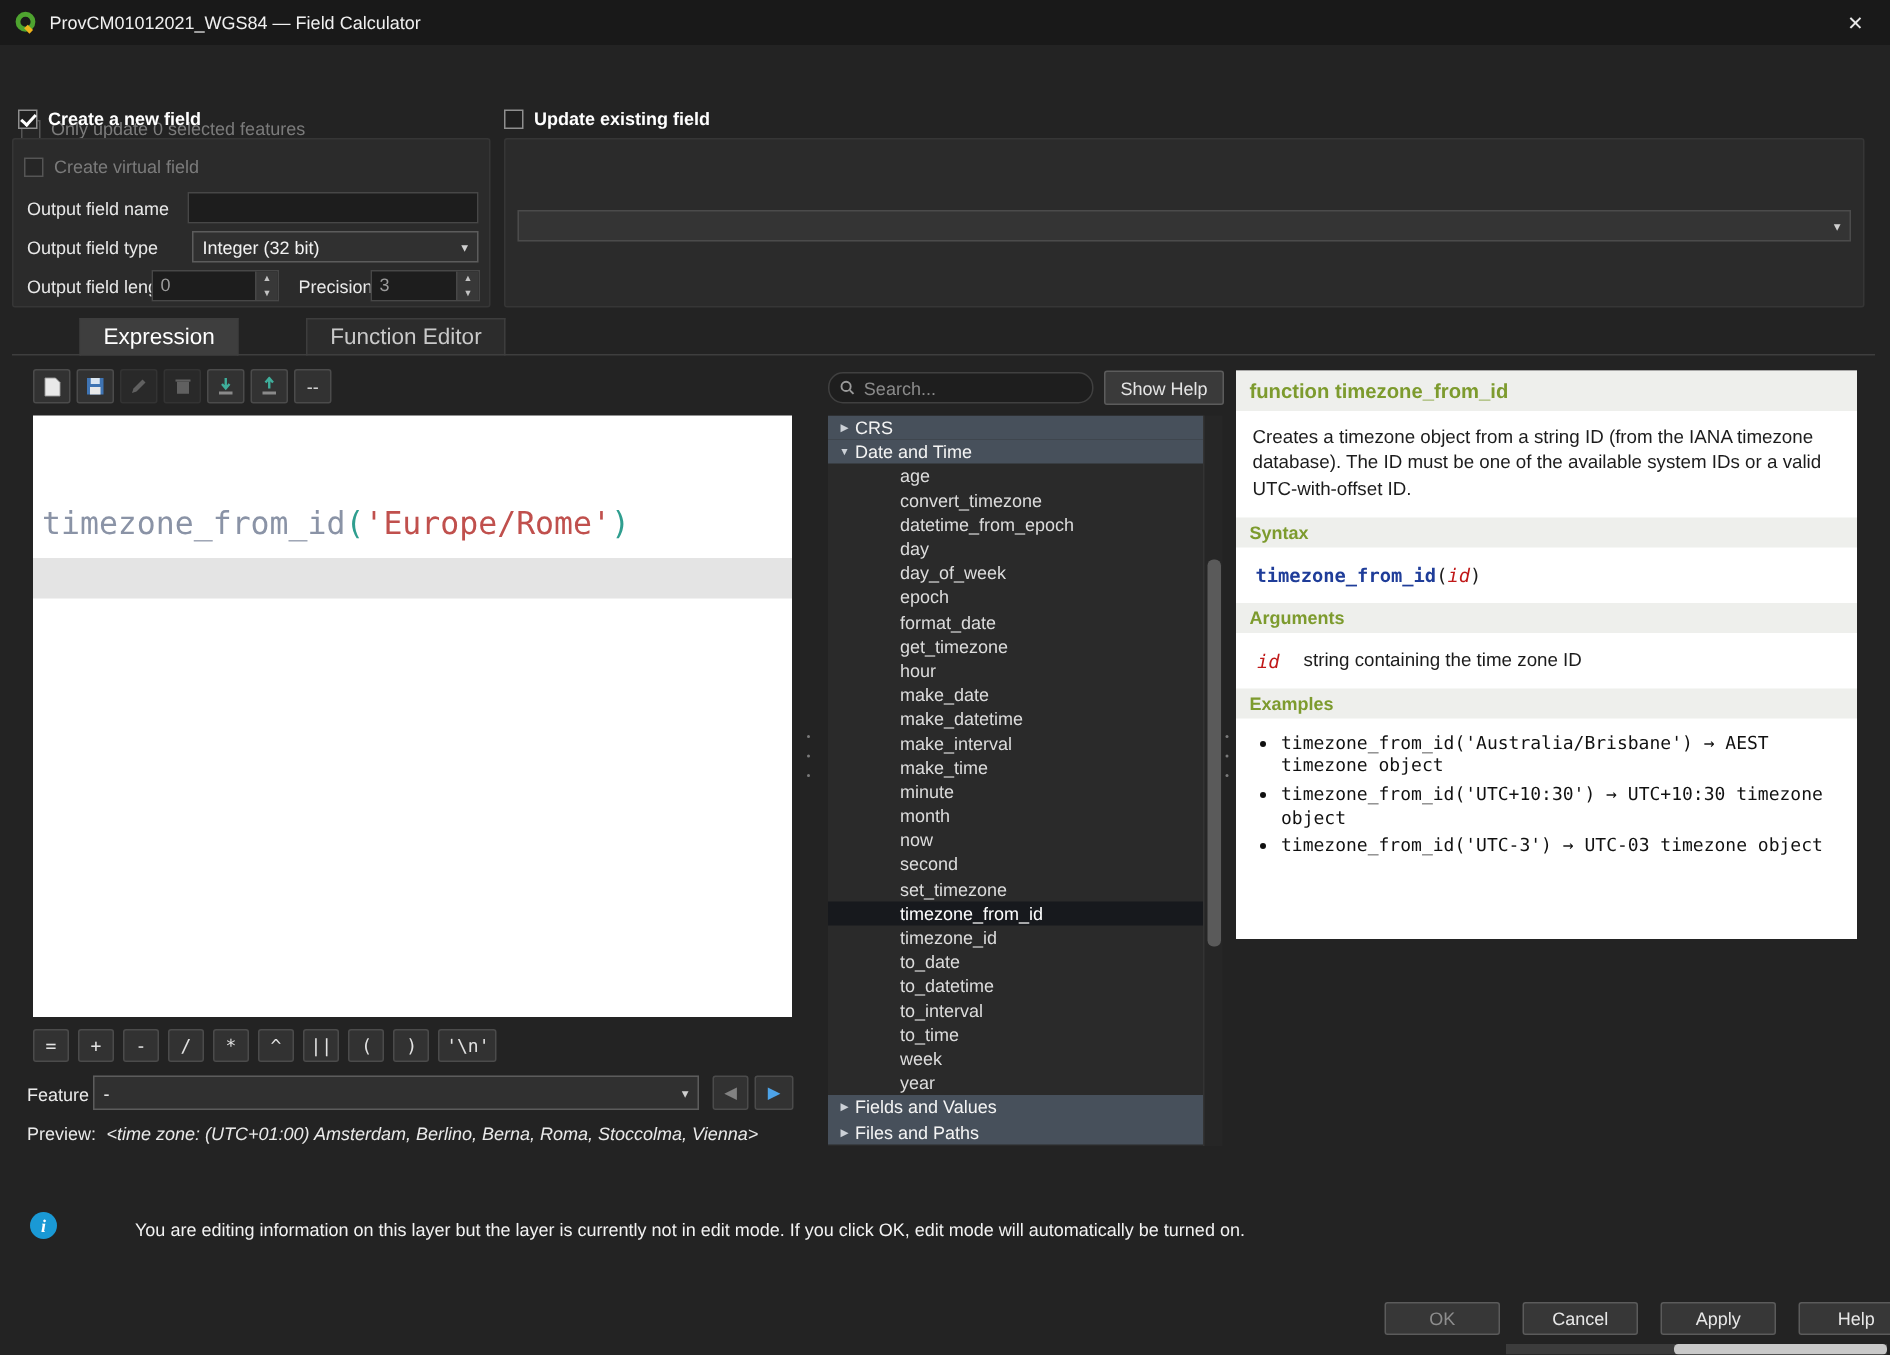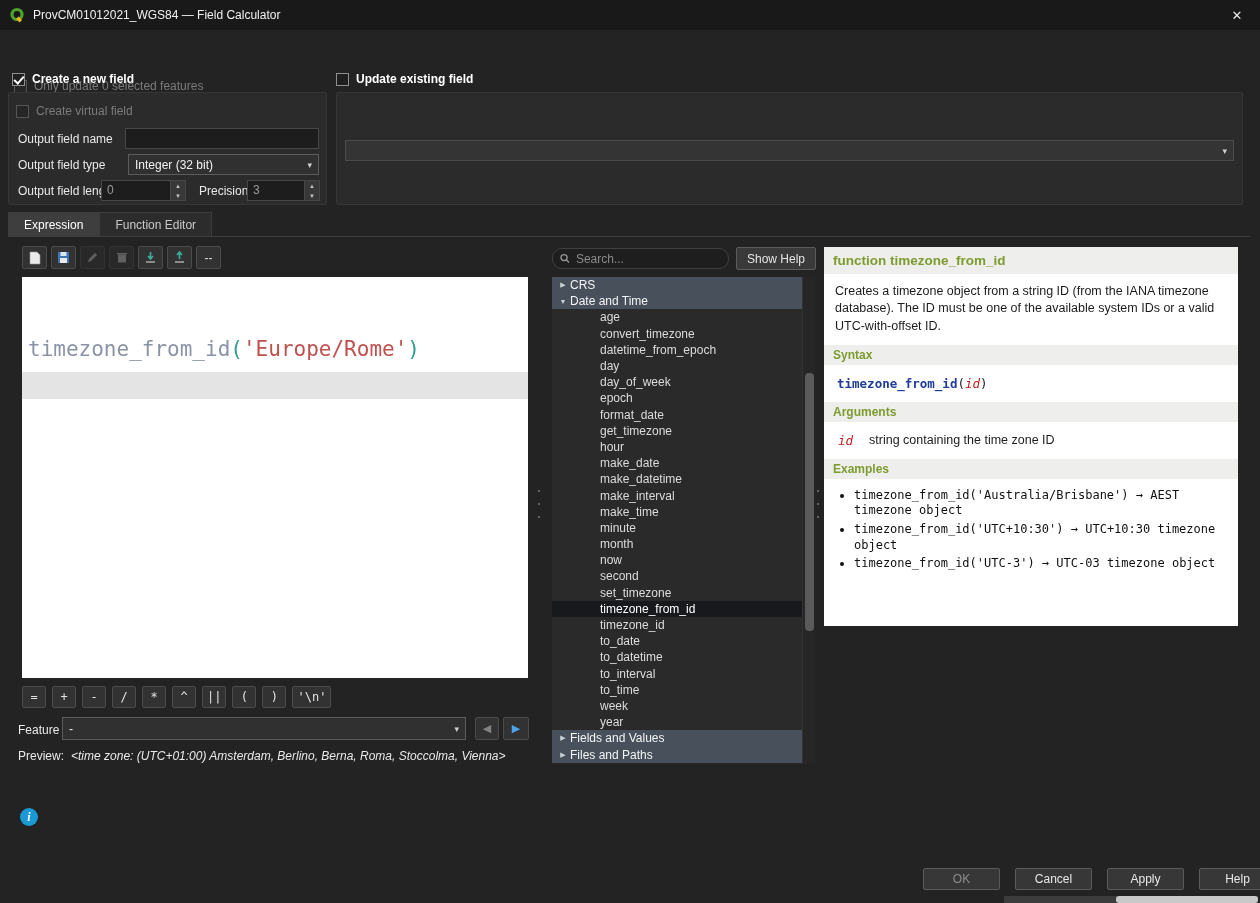--- a/index.html
+++ b/index.html
@@ -30,21 +30,21 @@
   .combo .combo-arrow { margin-left:auto; font-size:9px; color:#cfcfcf; }
   .combo.disabled { background:#343434; border-color:#4b4b4b; }
 
   .spin { position:absolute; height:21px; background:#1d1d1d; border:1px solid #474747; display:flex; font-size:12px; }
   .spin-value { flex:1; color:#9b9b9b; padding:2px 5px; }
   .spin-arrows { width:15px; background:#383838; border-left:1px solid #474747; display:flex; flex-direction:column; }
   .spin-arrows span { flex:1; font-size:6px; line-height:7px; color:#c3c3c3; text-align:center; padding-top:2px; }
 
   
   .tabs { position:absolute; left:8px; top:212px; display:flex; height:25px; }
-  .tab { padding:0 15px; line-height:24px; font-size:12px; background:#2c2c2c; color:#c9c9c9; border:1px solid #3d3d3d; border-bottom:none; cursor:pointer; }
+  .tab { padding:0 15px; line-height:24px; font-size:15px; background:#2c2c2c; color:#c9c9c9; border:1px solid #3d3d3d; border-bottom:none; cursor:pointer;margin-left:45px; }
   .tab.active { background:#3e3e3e; color:#fff; }
   .pane-line { position:absolute; left:8px; top:236px; width:1242px; border-top:1px solid #3e3e3e; }
 
   
   .exp-toolbar { position:absolute; left:22px; top:246px; display:flex; gap:4px; }
   .tool-btn { width:25px; height:23px; background:#323232; border:1px solid #4b4b4b; border-radius:2px; display:flex; align-items:center; justify-content:center; color:#ddd; font-size:12px; cursor:pointer; }
   .tool-btn.disabled { opacity:.4; }
 
   
   .code-editor { position:absolute; left:22px; top:277px; width:506px; height:401px; background:#ffffff; font-family:"DejaVu Sans Mono", monospace; cursor:text; }
@@ -396,20 +396,21 @@
     </div>
     <div class="band">Examples</div>
     <ul class="examples-list">
         <li><span>timezone_from_id('Australia/Brisbane')</span><span> → </span><span>AEST timezone object</span></li>
         <li><span>timezone_from_id('UTC+10:30')</span><span> → </span><span>UTC+10:30 timezone object</span></li>
         <li><span>timezone_from_id('UTC-3')</span><span> → </span><span>UTC-03 timezone object</span></li>
       </ul>
   </div>
 
   <div class="info-icon">i</div>
+  <div class="info-message">You are editing information on this layer but the layer is currently not in edit mode. If you click OK, edit mode will automatically be turned on.</div>
   <div class="btn-row">
       <button class="dlg-btn disabled">OK</button>
       <button class="dlg-btn">Cancel</button>
       <button class="dlg-btn">Apply</button>
       <button class="dlg-btn">Help</button>
     </div>
 
   <div class="hstrip">
     <div class="hstrip-thumb"></div>
   </div>

